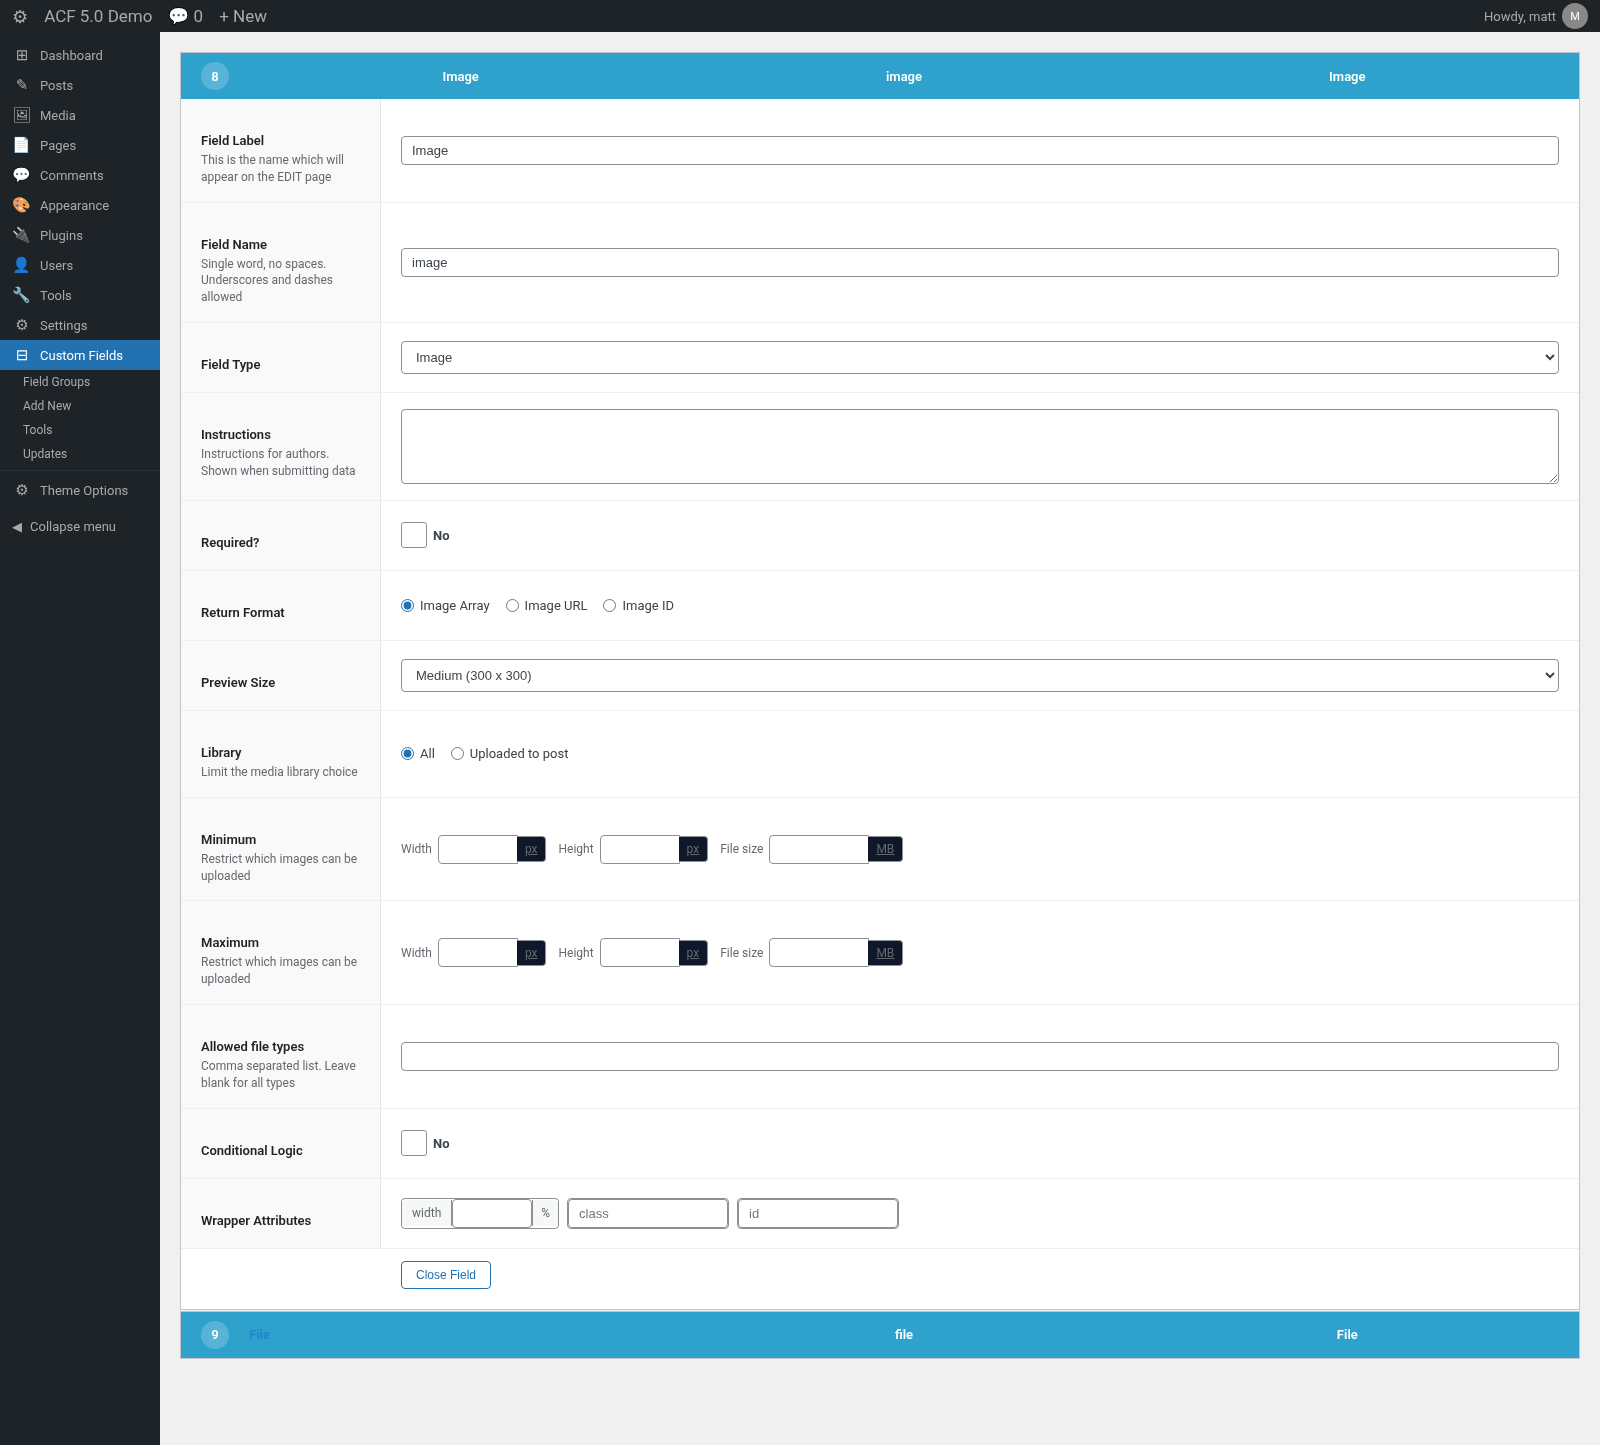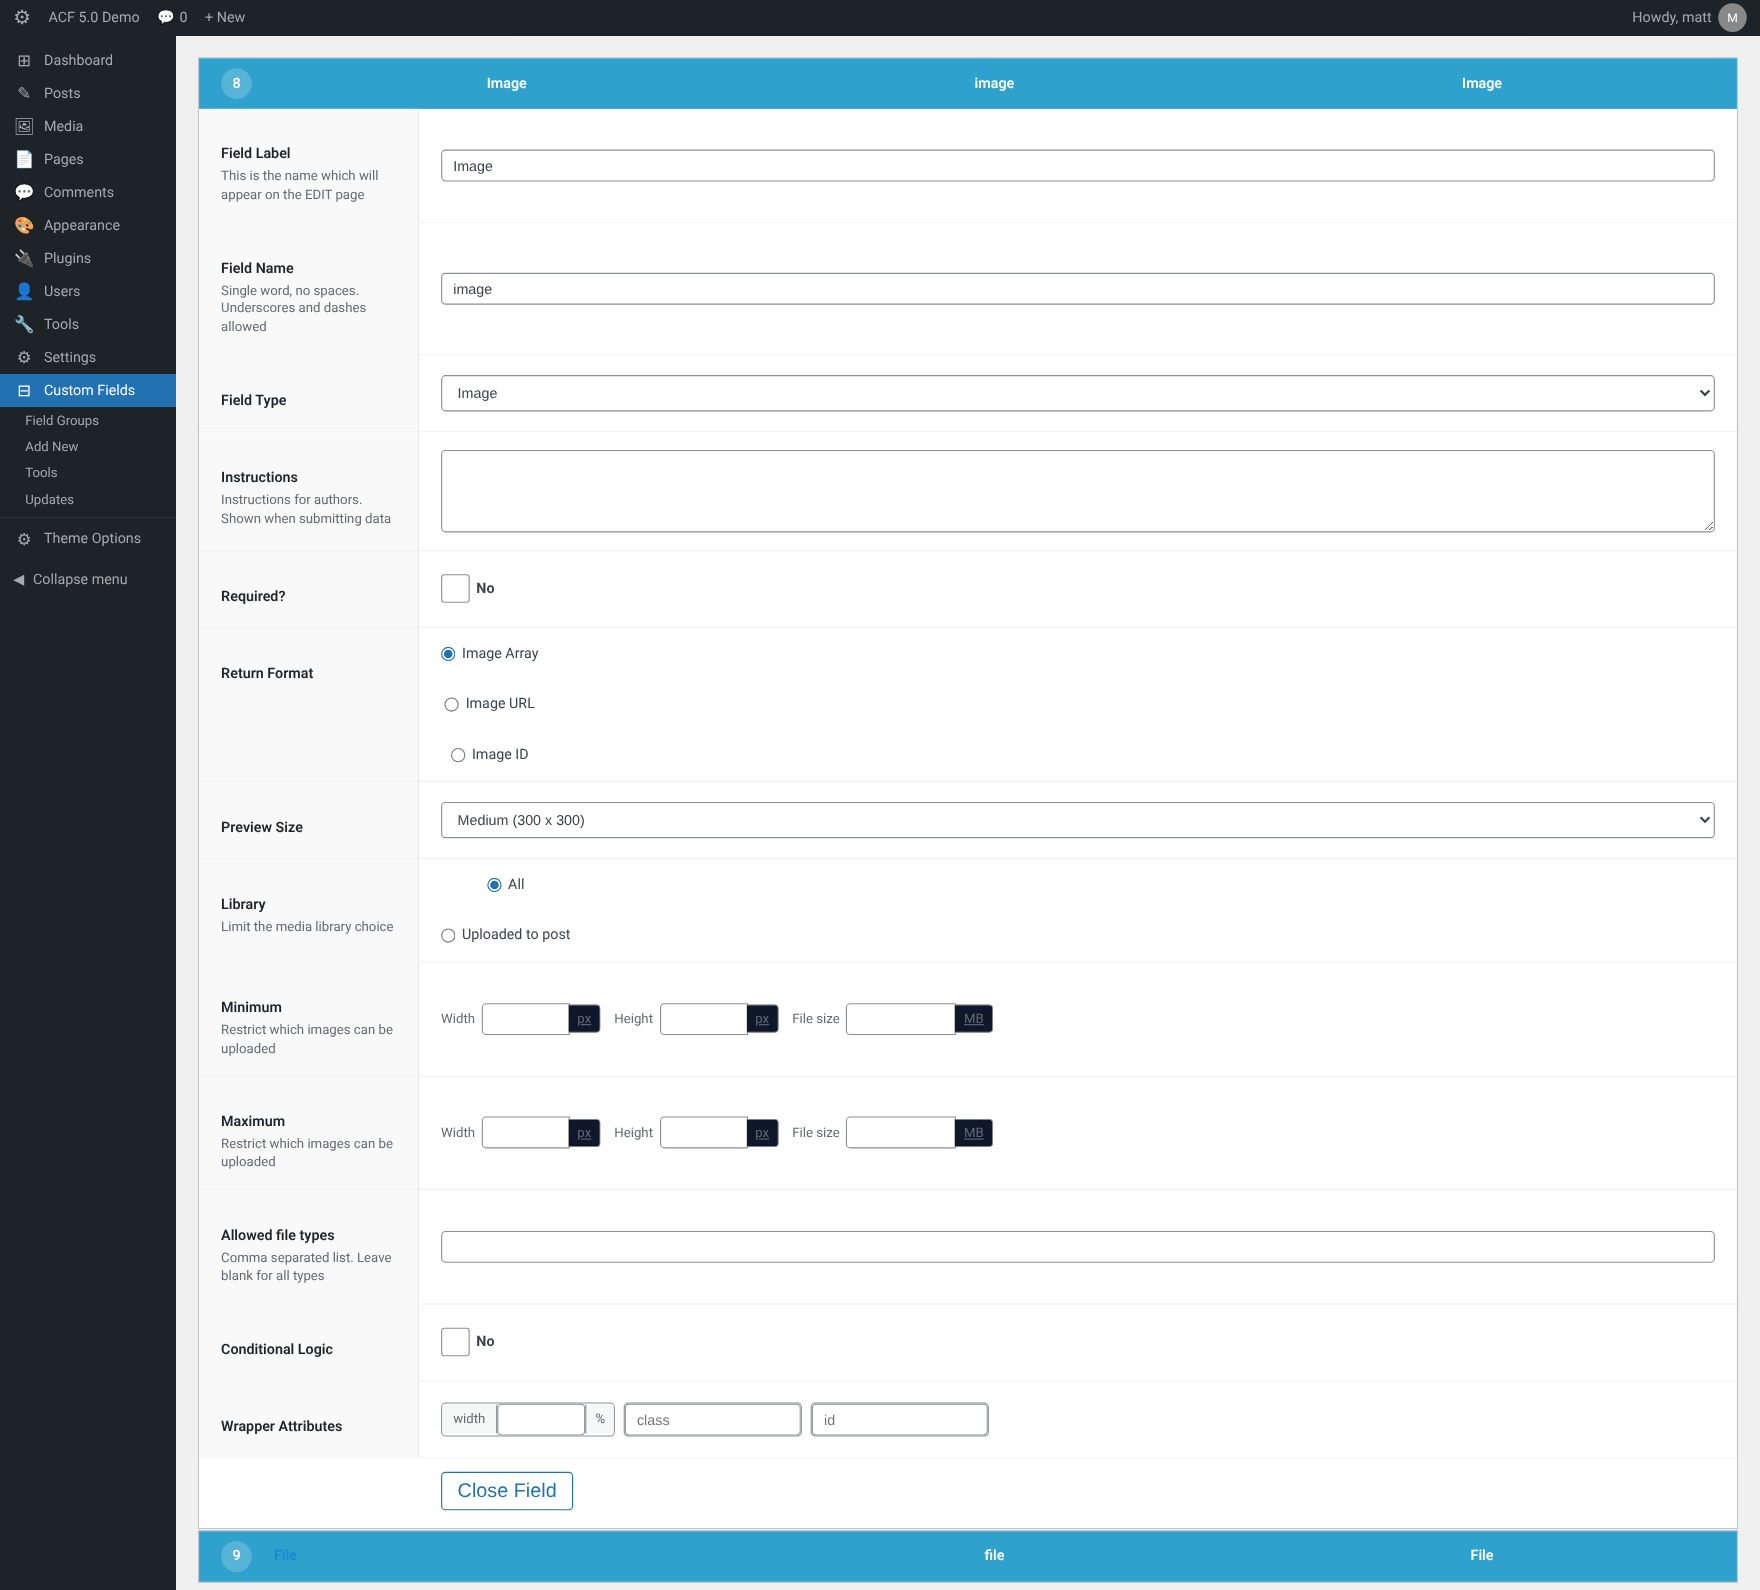--- a/index.html
+++ b/index.html
@@ -14,21 +14,21 @@
       padding: 0 12px;
       gap: 16px;
       position: fixed;
       top: 0;
       left: 0;
       right: 0;
       z-index: 100;
     }
     #wpadminbar .adminbar-item {
       color: #a7aaad;
-      font-size: 13px;
+      font-size: 17px;
       display: flex;
       align-items: center;
       gap: 4px;
       cursor: pointer;
     }
     #wpadminbar .wp-logo { color: #a7aaad; font-size: 18px; }
     #wpadminbar .comments-item { display: flex; align-items: center; gap: 4px; }
     #wpadminbar .new-item { display: flex; align-items: center; gap: 4px; }
     #wpadminbar .howdy { margin-left: auto; color: #a7aaad; display: flex; align-items: center; gap: 6px; }
     #wpadminbar .avatar-circle { width: 26px; height: 26px; border-radius: 50%; background: #888; display: flex; align-items: center; justify-content: center; color: #fff; font-size: 11px; }
@@ -176,23 +176,22 @@
       border-radius: 3px;
       background: #fff;
       cursor: pointer;
     }
     .toggle-label { font-size: 13px; color: #3c434a; }
 
     
     .radio-group {
       display: flex;
       align-items: center;
-      gap: 31px;
+      gap: 16px;
       flex-wrap: wrap;
-      flex-direction: column;
     }
     .radio-item {
       display: flex;
       align-items: center;
       gap: 6px;
       cursor: pointer;
     }
     input[type="radio"] { cursor: pointer; accent-color: #2271b1; }
 
     
@@ -260,21 +259,21 @@
     }
 
     
     .close-field-btn {
       background: #fff;
       border: 1px solid #2271b1;
       color: #2271b1;
       padding: 6px 14px;
       border-radius: 4px;
       cursor: pointer;
-      font-size: 18px;
+      font-size: 12px;
     }
 
     
     .next-field-card {
       background: #fff;
       border: 1px solid #c3c4c7;
       margin-top: 1px;
     }
     .next-field-header {
       background: #2ea2cc;

